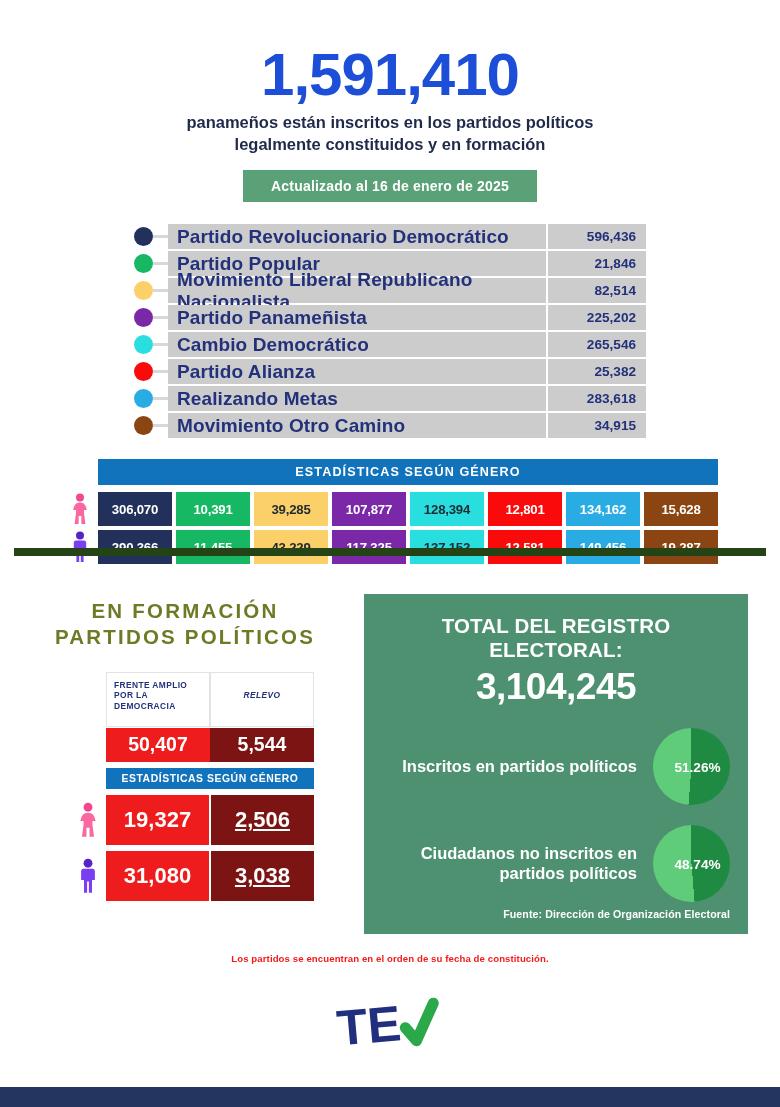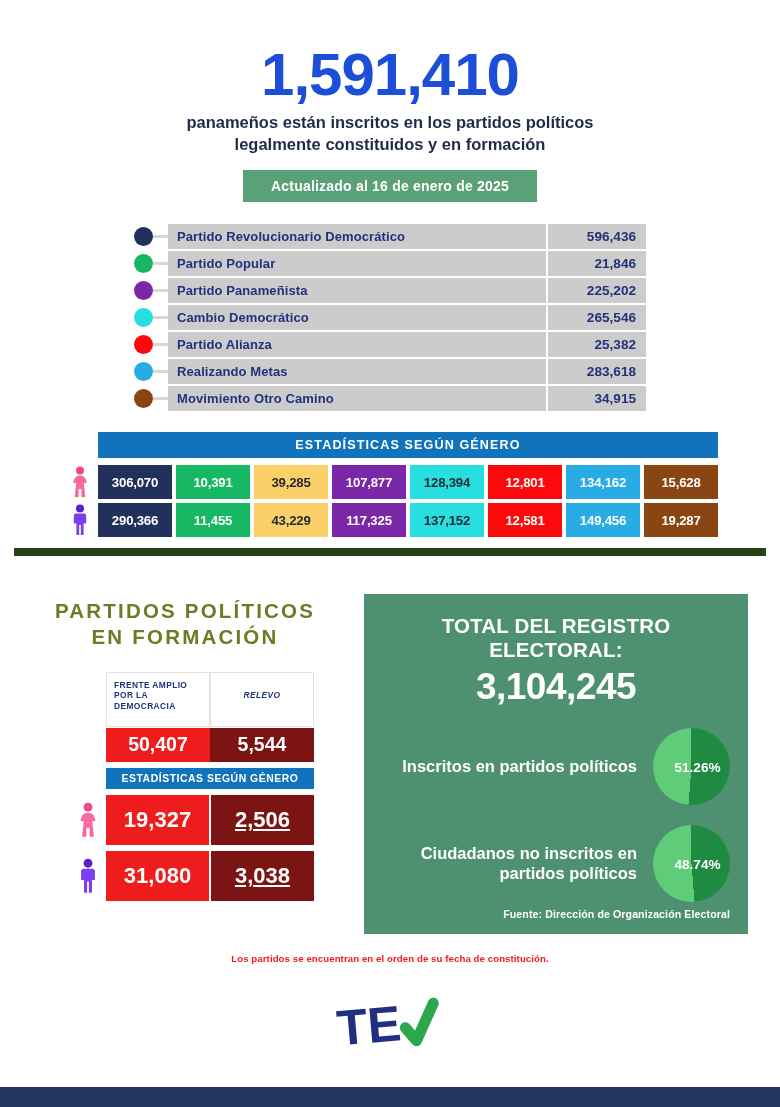--- a/index.html
+++ b/index.html
@@ -29,21 +29,21 @@
   }
 
   
   .party-list { margin: 22px auto 0; width: 512px; }
   .party-row { display: flex; align-items: center; height: 25.5px; margin-bottom: 1.5px; position: relative; }
   .dot-wrap { width: 34px; display: flex; align-items: center; flex: none; }
   .dot { width: 19px; height: 19px; border-radius: 50%; flex: none; }
   .stem { height: 3px; background: #d8d8d8; flex: 1; }
   .party-name {
     flex: 1; background: #cccccc; color: #23317a;
-    font-size: 13px; font-weight: 700;
+    font-size: 19px; font-weight: 700;
     height: 100%; display: flex; align-items: center;
     padding-left: 9px; letter-spacing: .1px;
   }
   .party-count {
     width: 100px; background: #cccccc; color: #23317a;
     font-size: 13.6px; font-weight: 700;
     height: 100%; display: flex; align-items: center; justify-content: flex-end;
     padding-right: 10px; border-left: 2px solid #ffffff;
   }
 
@@ -154,20 +154,28 @@
         <div class="party-name">Partido Revolucionario Democrático</div>
         <div class="party-count">596,436</div>
       </div>
       <div class="party-row">
         <div class="dot-wrap">
           <span class="dot" style="background:#16b864"></span>
           <span class="stem"></span>
         </div>
         <div class="party-name">Partido Popular</div>
         <div class="party-count">21,846</div>
+      </div>
+      <div class="party-row">
+        <div class="dot-wrap">
+          <span class="dot" style="background:#fbd068"></span>
+          <span class="stem"></span>
+        </div>
+        <div class="party-name">Movimiento Liberal Republicano Nacionalista</div>
+        <div class="party-count">82,514</div>
       </div>
       <div class="party-row">
         <div class="dot-wrap">
           <span class="dot" style="background:#7b28a8"></span>
           <span class="stem"></span>
         </div>
         <div class="party-name">Partido Panameñista</div>
         <div class="party-count">225,202</div>
       </div>
       <div class="party-row">
@@ -244,22 +252,22 @@
           </div>
       </div>
     </div>
   </div>
 
   <div class="divider"></div>
 
   <div class="lower">
 
     <div class="formacion-title">
+      <div>EN FORMACIÓN</div>
       <div>PARTIDOS POLÍTICOS</div>
-      <div>EN FORMACIÓN</div>
     </div>
 
     <div class="form-table">
       <div class="ft-head">
         <div class="h1">FRENTE AMPLIO POR LA DEMOCRACIA</div>
         <div class="h2">RELEVO</div>
       </div>
       <div class="ft-nums">
         <div class="red">50,407</div>
         <div class="darkred">5,544</div>

